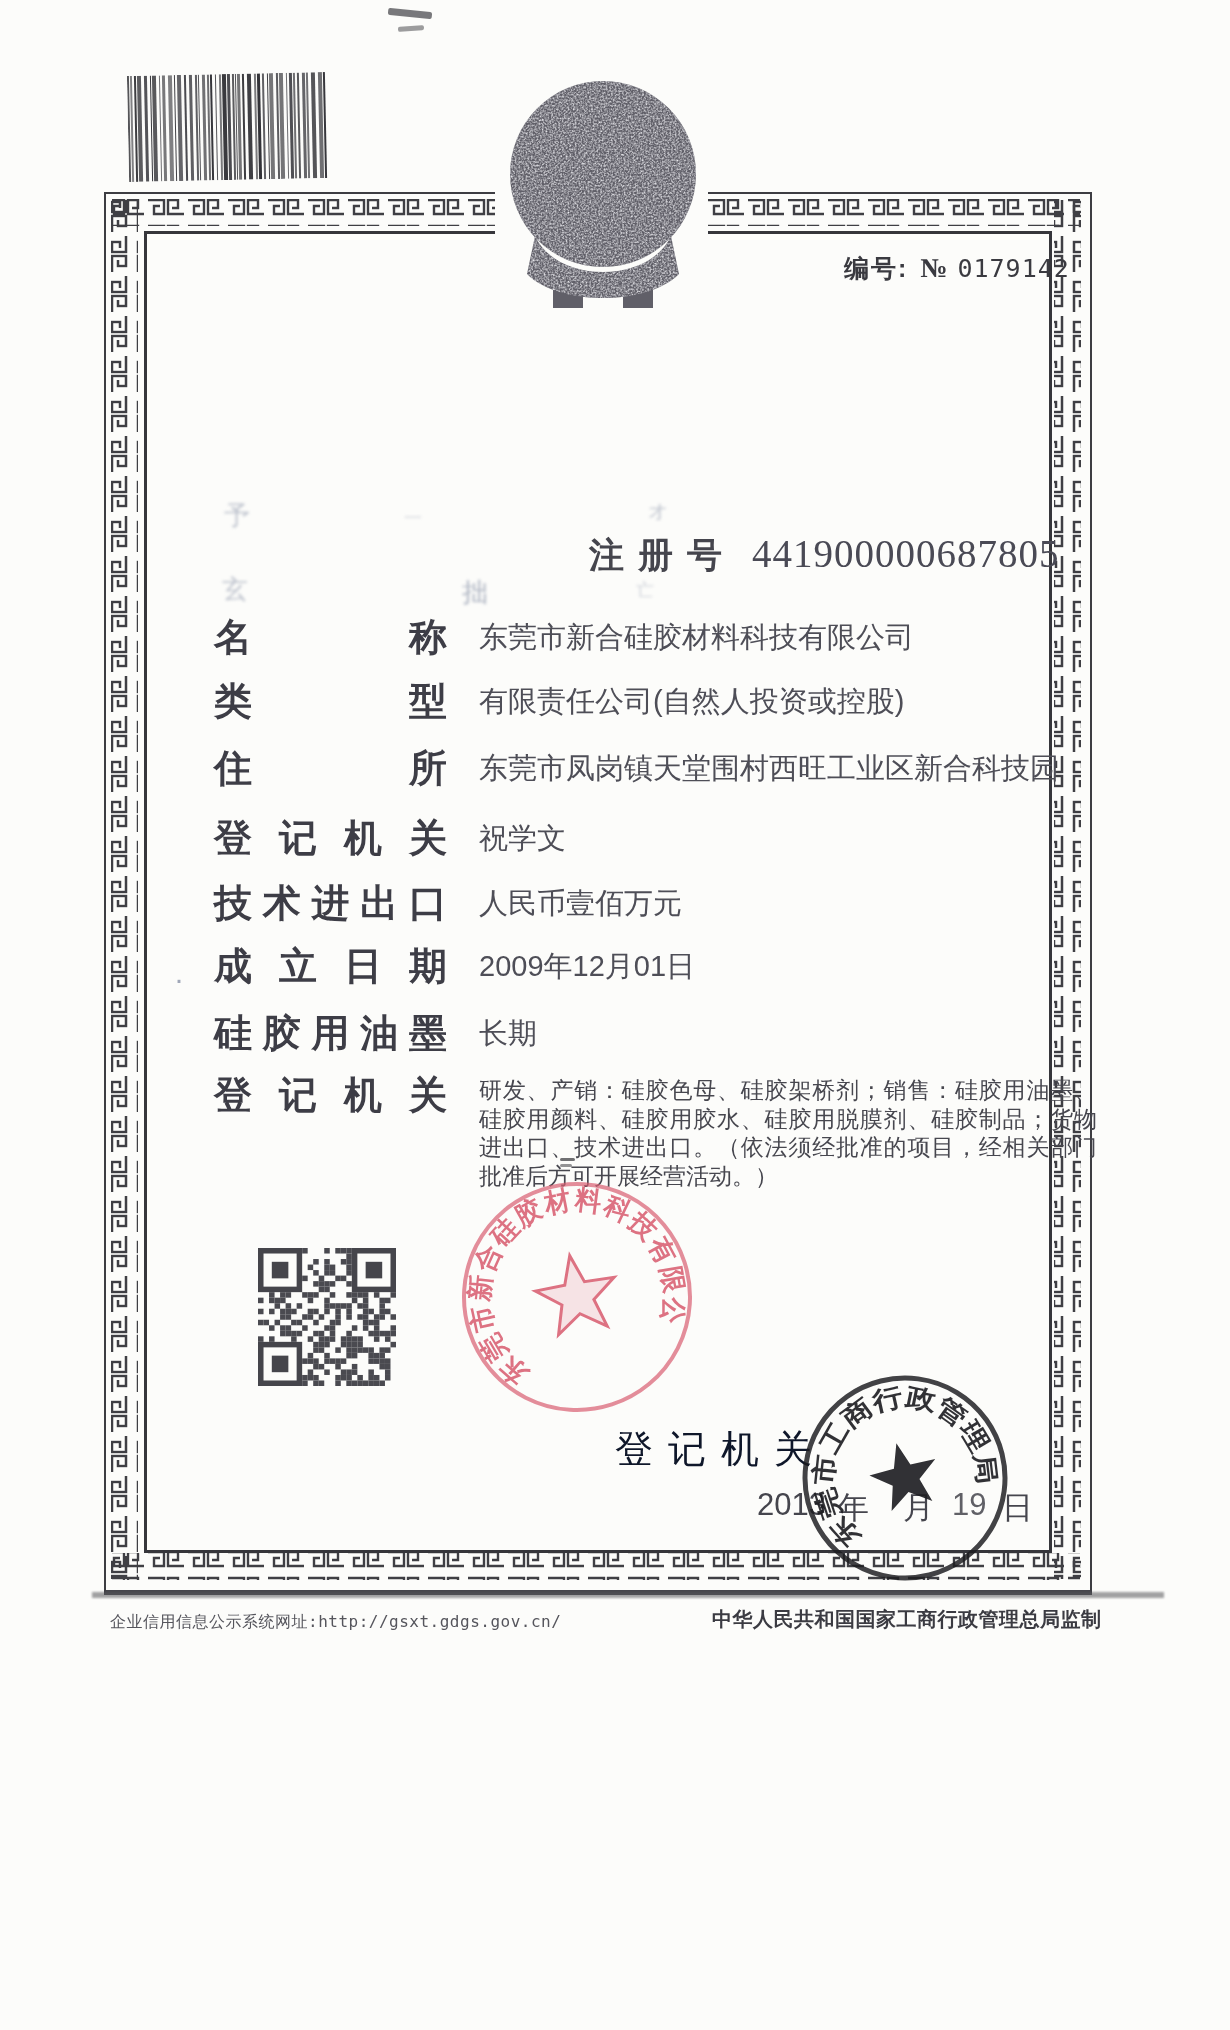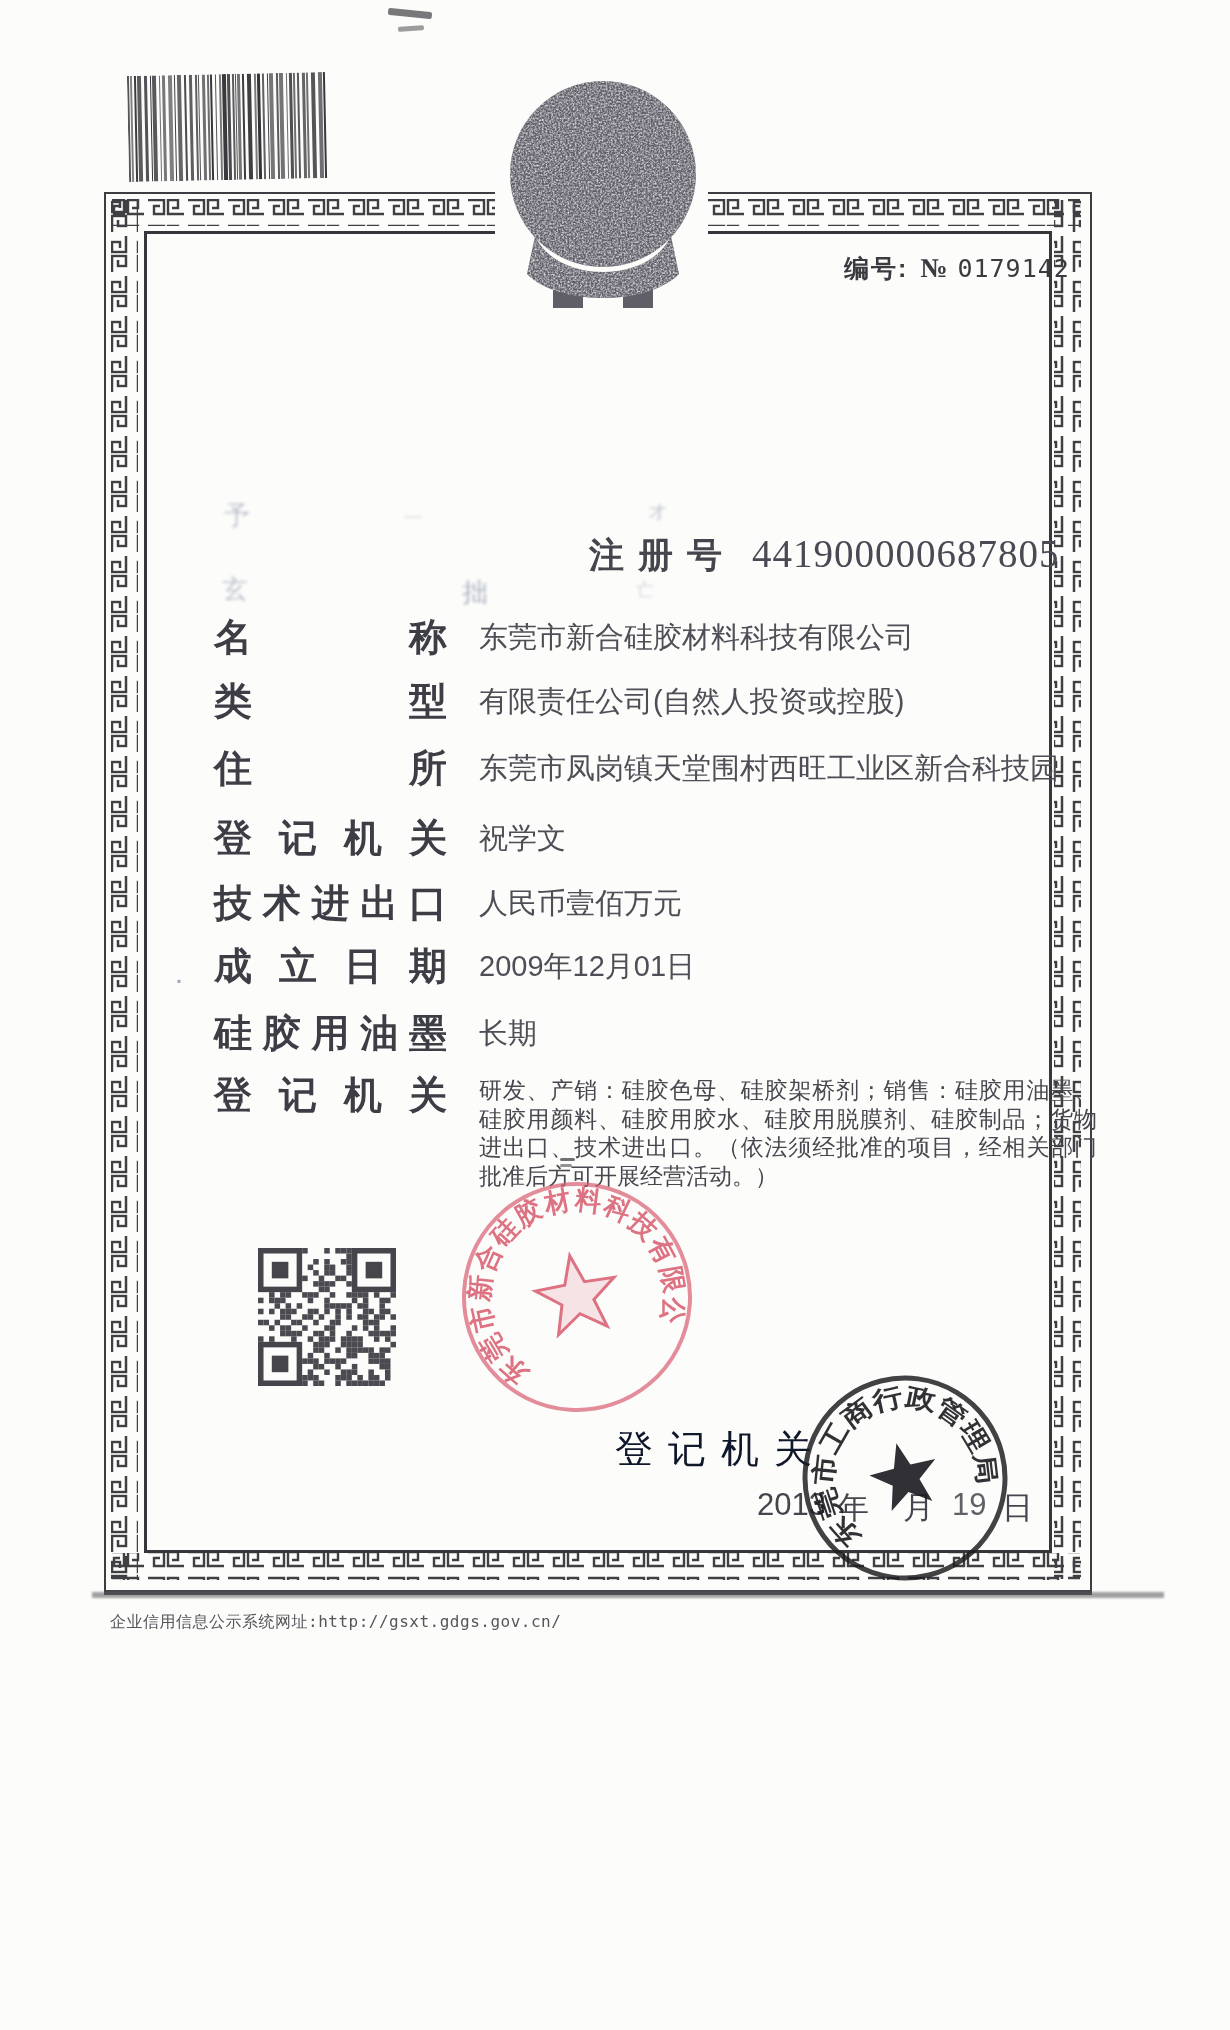--- a/index.html
+++ b/index.html
@@ -451,14 +451,15 @@
     <circle cx="0" cy="0" r="100" fill="none" stroke="#1c1c20" stroke-width="5" opacity=".92"></circle>
     <path d="M0 -42 L-10 -13.8 L-39.9 -13 L-16.2 5.3 L-24.7 34 L0 17 L24.7 34 L16.2 5.3 L39.9 -13 L10 -13.8 Z" fill="#1c1c20" transform="scale(0.85)"></path>
     <text fill="#1c1c20" font-size="26" font-weight="700" style="font-family:'Liberation Sans',sans-serif;">
       <textPath href="#regArc" startOffset="0" textLength="300" lengthAdjust="spacingAndGlyphs">东莞市工商行政管理局</textPath>
     </text>
   </svg>
 
   <div class="shadow-line"></div>
 
   <div class="footer-left">企业信用信息公示系统网址:http://gsxt.gdgs.gov.cn/</div>
+  <div class="footer-right">中华人民共和国国家工商行政管理总局监制</div>
 
 </div>
 
 </body></html>

